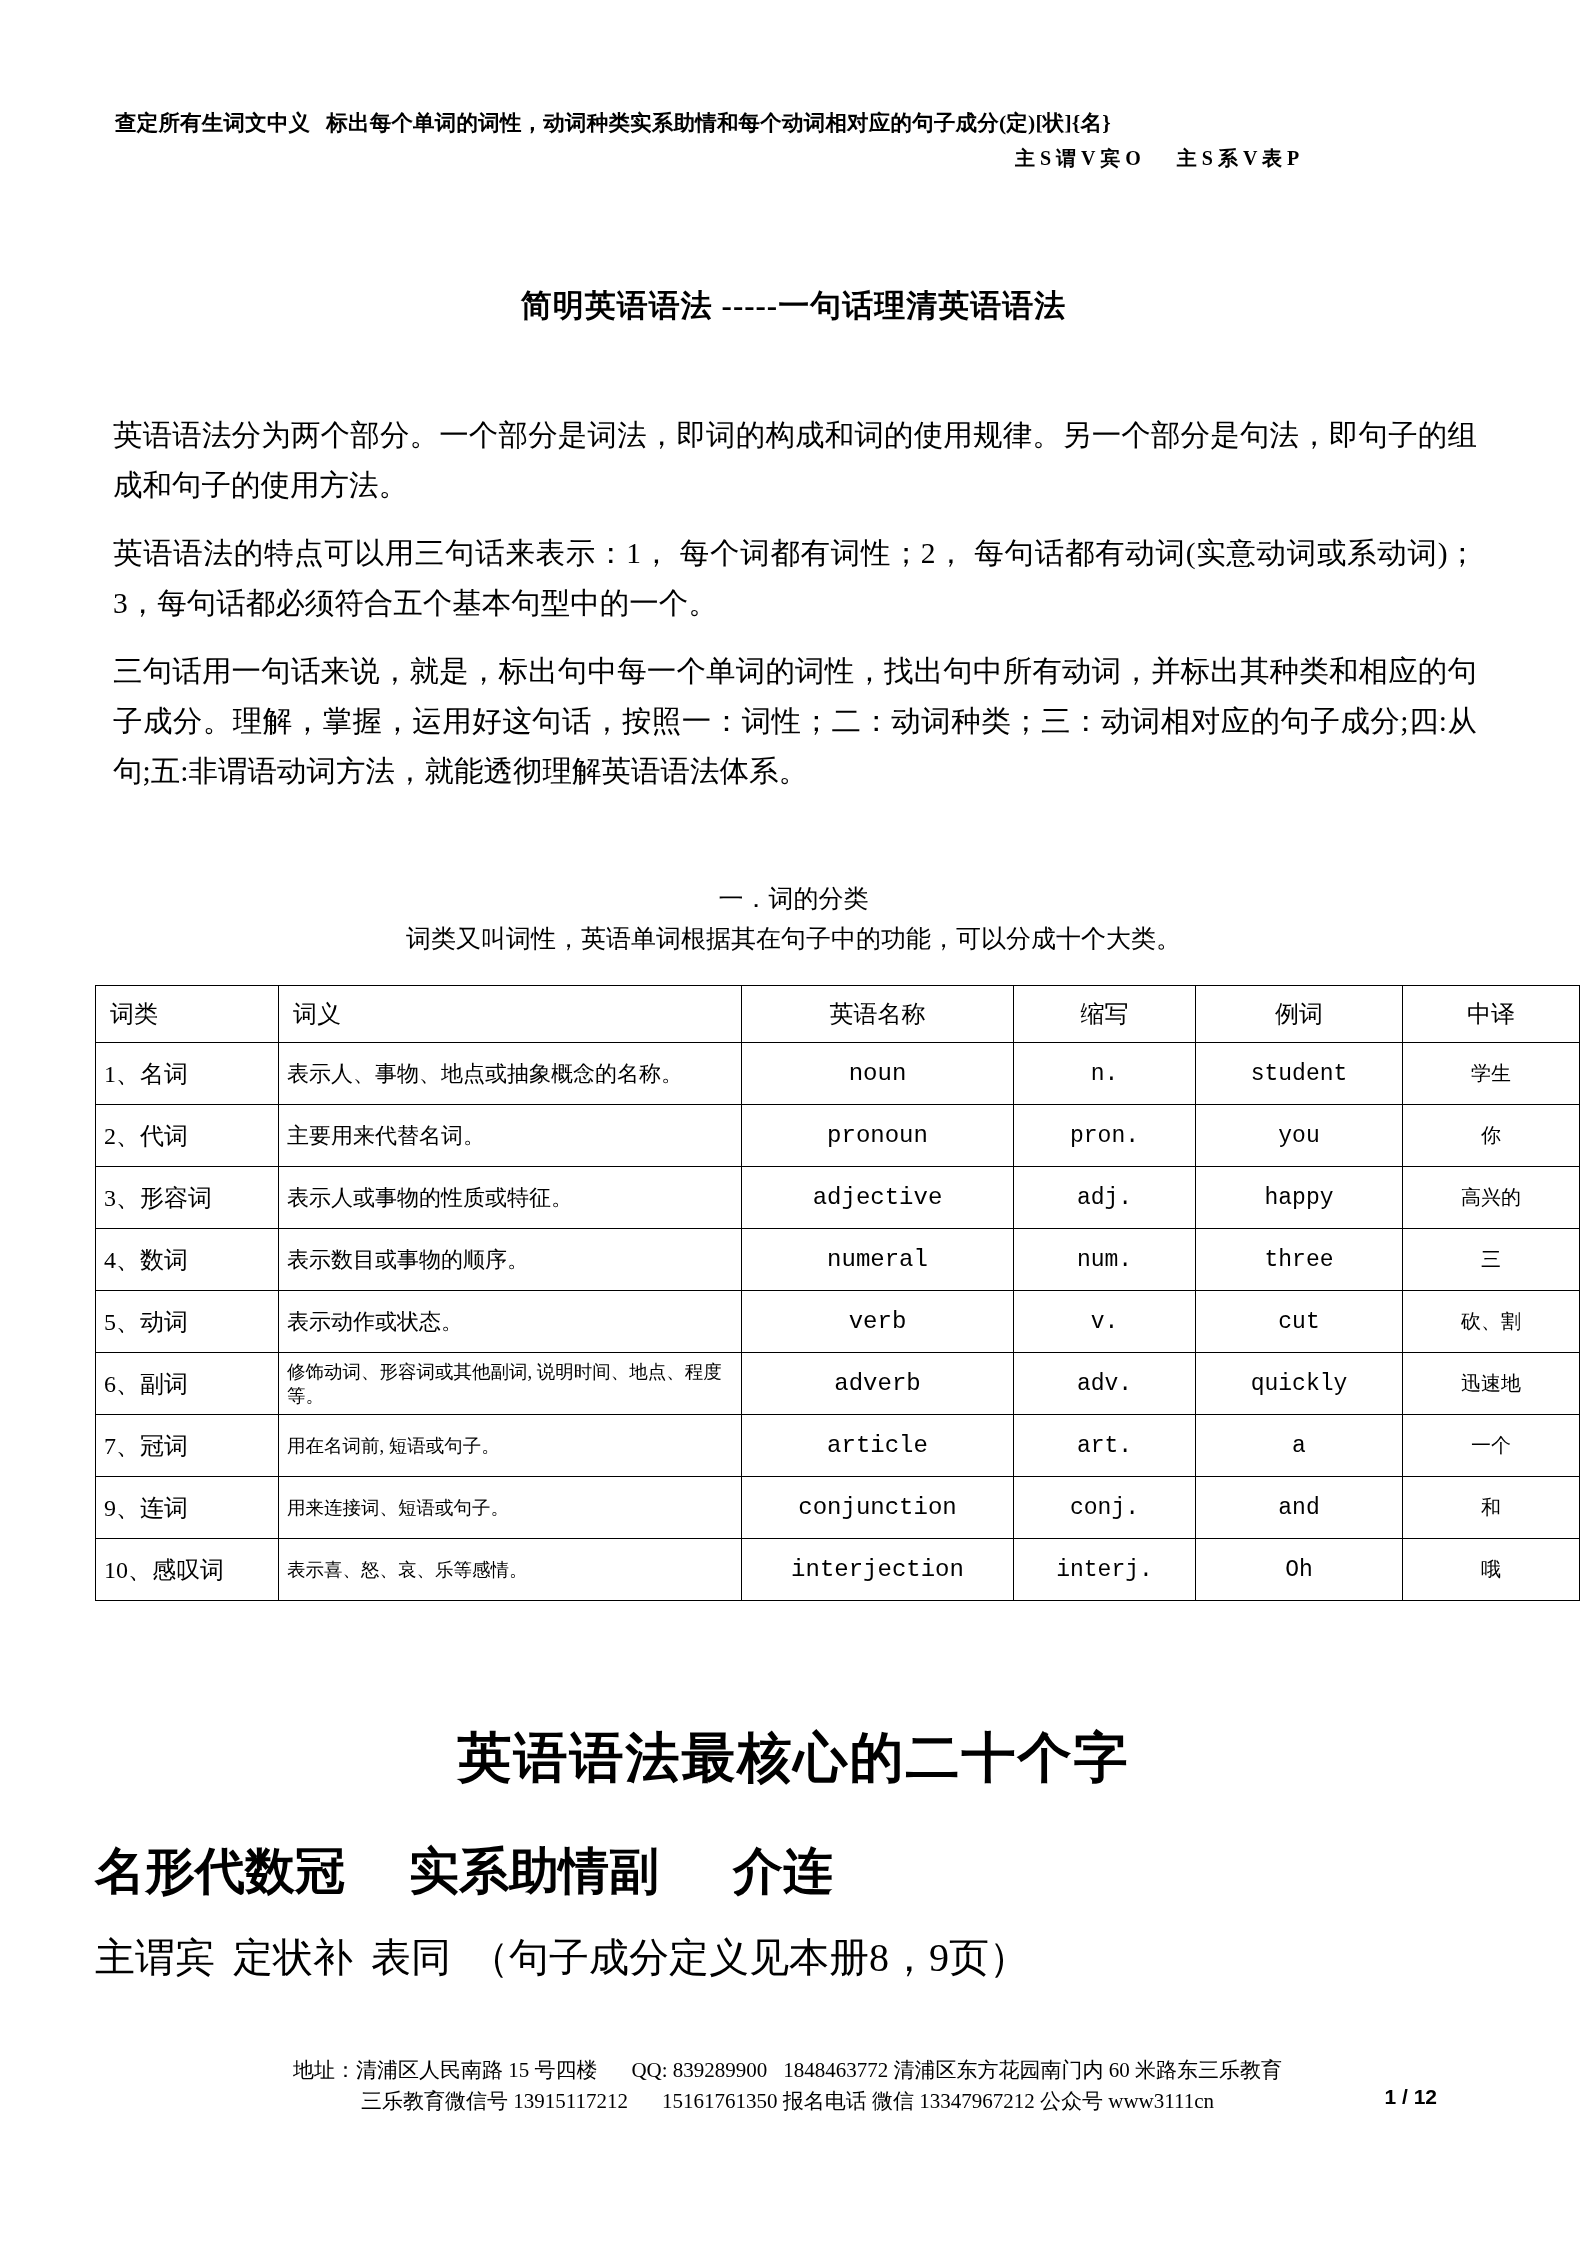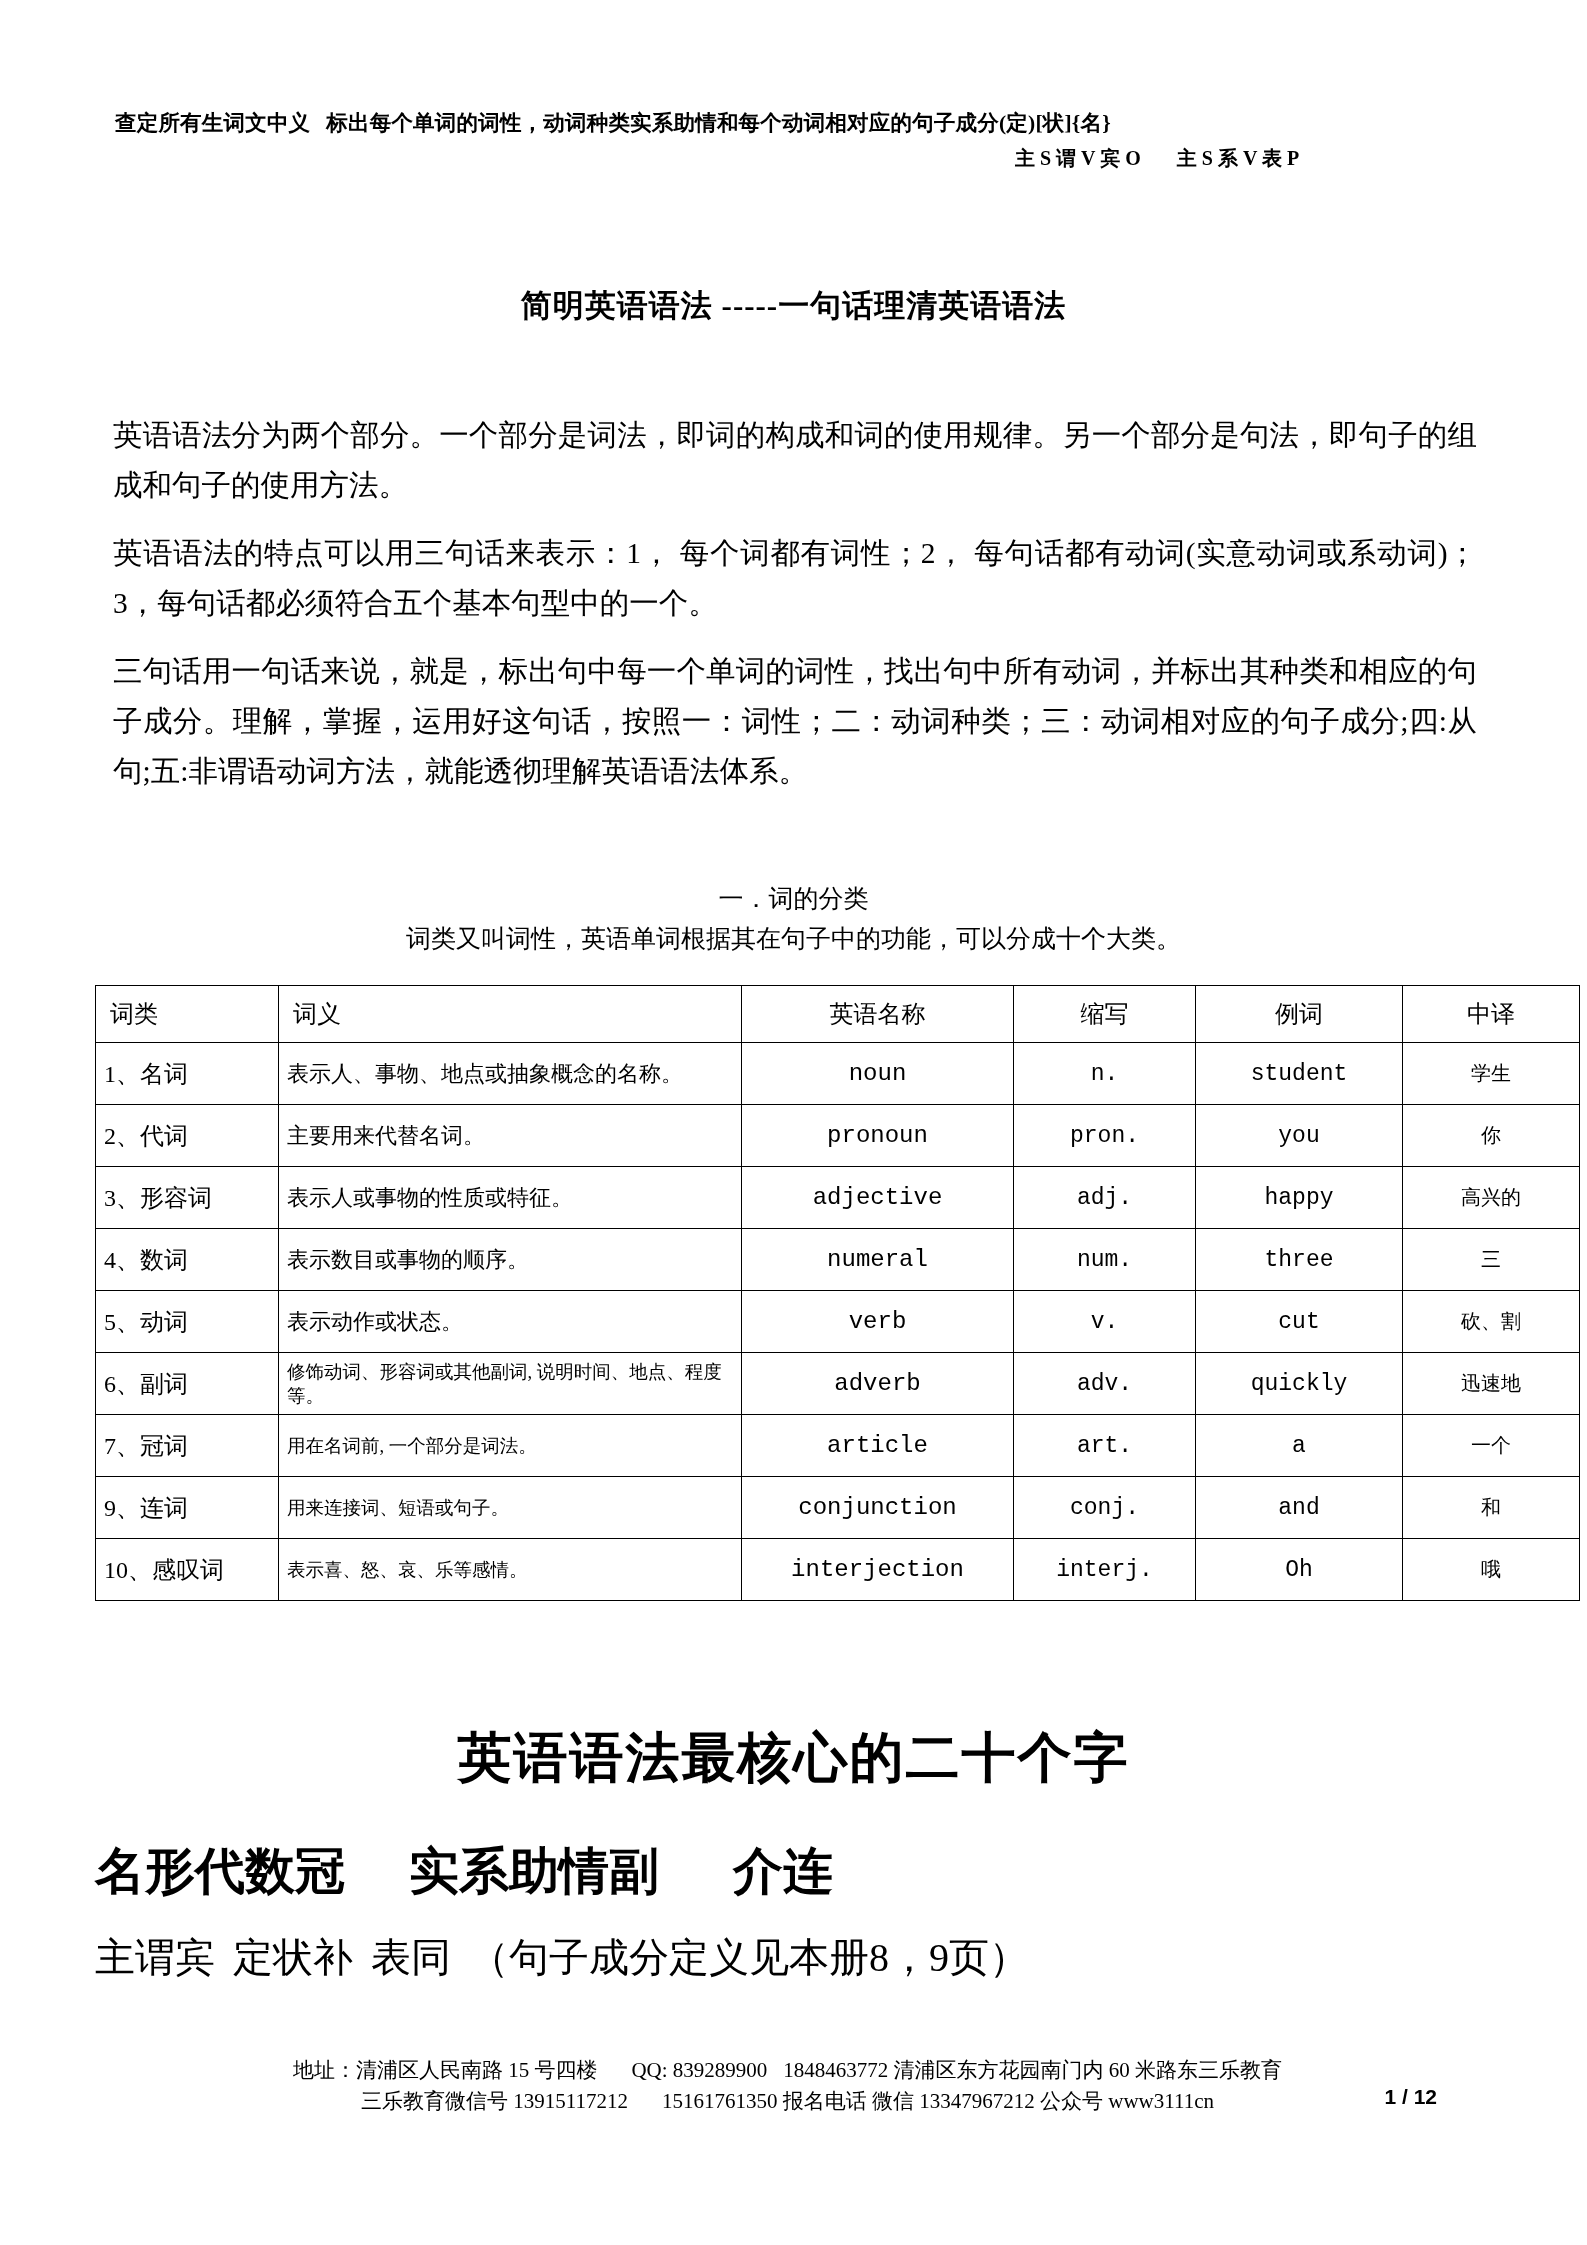--- a/index.html
+++ b/index.html
@@ -276,21 +276,21 @@
       <tr>
         <td class="col-cat">6、副词</td>
         <td class="col-mean mean-small">修饰动词、形容词或其他副词, 说明时间、地点、程度等。</td>
         <td class="col-eng">adverb</td>
         <td class="col-abbr">adv.</td>
         <td class="col-ex">quickly</td>
         <td class="col-cn">迅速地</td>
       </tr>
       <tr>
         <td class="col-cat">7、冠词</td>
-        <td class="col-mean mean-small">用在名词前, 一个部分是词法。</td>
+        <td class="col-mean mean-small">用在名词前, 短语或句子。</td>
         <td class="col-eng">article</td>
         <td class="col-abbr">art.</td>
         <td class="col-ex">a</td>
         <td class="col-cn">一个</td>
       </tr>
       <tr>
         <td class="col-cat">9、连词</td>
         <td class="col-mean mean-small">用来连接词、短语或句子。</td>
         <td class="col-eng">conjunction</td>
         <td class="col-abbr">conj.</td>

